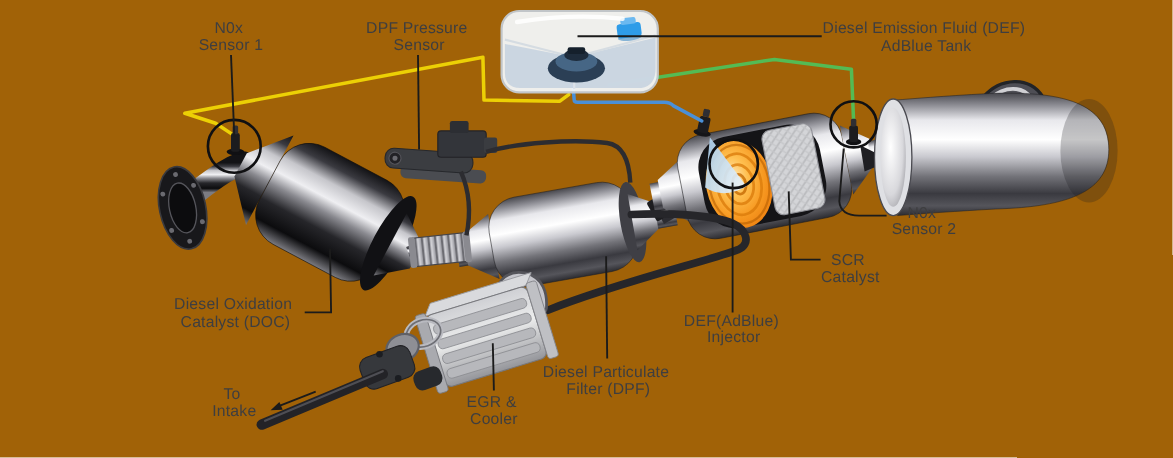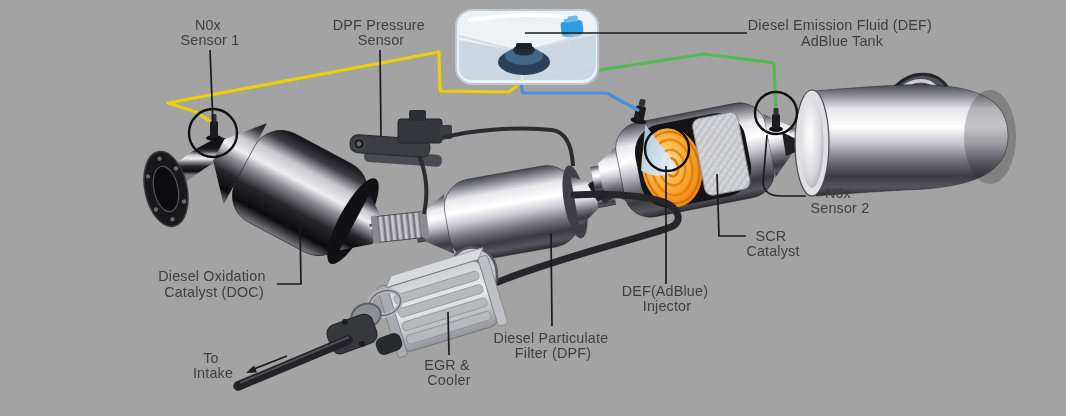--- a/index.html
+++ b/index.html
@@ -1,19 +1,19 @@
 <!DOCTYPE html>
 <html><head>
 <meta charset="utf-8">
 <style>
   html,body{margin:0;padding:0;background:#ffffff;}
   .stage{
     position:relative;
     width:1066px;height:416px;
-    background:#a3a3a3;
+    background:#a16207;
     overflow:hidden;
     font-family:"Liberation Sans", sans-serif;
   }
   svg{position:absolute;left:0;top:0;}
   text{
     font-family:"Liberation Sans", sans-serif;
     font-size:14.3px;
     letter-spacing:0.2px;
     fill:#3e3e40;
     text-anchor:middle;

